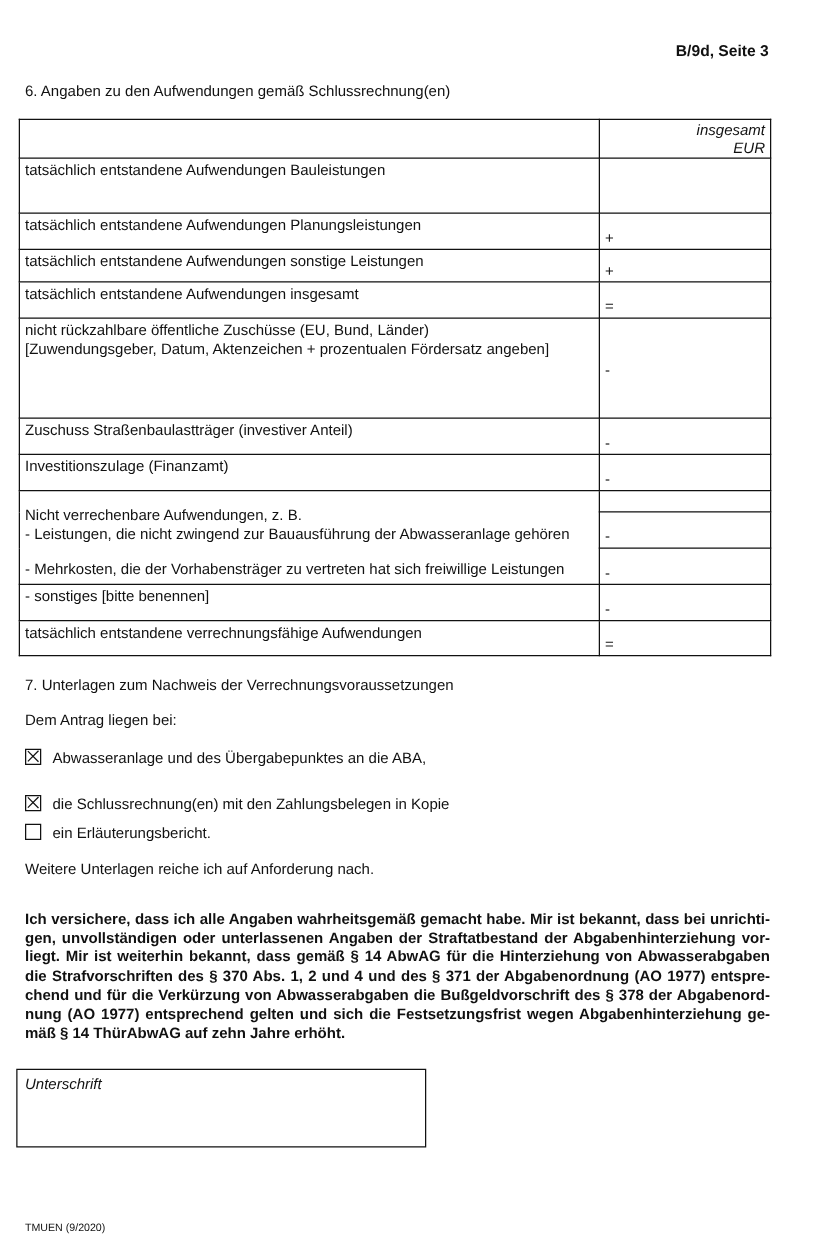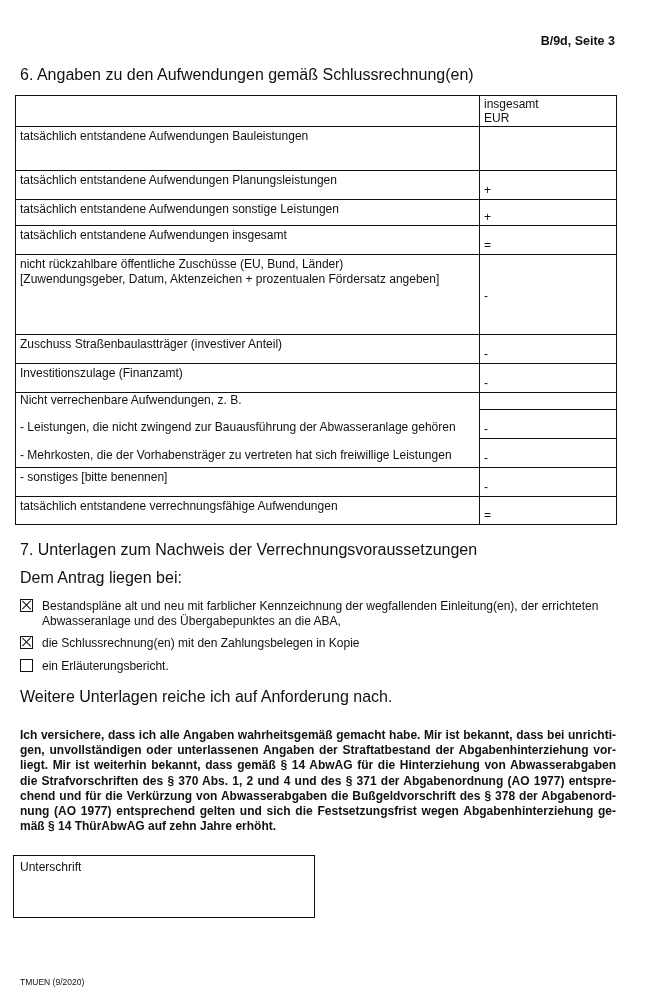--- a/index.html
+++ b/index.html
@@ -1,32 +1,32 @@
 <!DOCTYPE html>
 <html><head>
 <meta charset="utf-8">
 <style>
   html, body { margin:0; padding:0; background:#ffffff; }
   body { width:653px; height:1005px; position:relative; font-family:"Liberation Sans", sans-serif; color:#111; font-size:12px; overflow:hidden; }
   .abs { position:absolute; }
   .page-ref { right:38px; top:15px; font-weight:bold; font-size:12.5px;margin-top:19px; }
-  .sec-title { left:20px; font-size:16px; }
+  .sec-title { left:20px; font-size:12px; }
   table.costs { position:absolute; left:15px; top:95px; width:601px; border-collapse:collapse; table-layout:fixed; }
   table.costs td { border:1px solid #111; vertical-align:top; padding:2px 4px; font-size:12px; line-height:15px; }
   table.costs td.val { border-left:1.5px solid #666; vertical-align:middle; padding:10px 4px 0 4px; }
-  table.costs td.hdr { text-align:left; vertical-align:top; padding:1px 4px; line-height:14px; }
+  table.costs td.hdr { text-align:right; vertical-align:top; padding:1px 4px; line-height:14px;font-style:italic; }
   .it { }
   .cb-row { left:20px; display:flex; align-items:flex-start; }
   .cb { width:13px; height:13px; border:1.5px solid #111; box-sizing:border-box; position:relative; margin-right:9px; flex:none; }
   .cb.checked::before, .cb.checked::after { content:""; position:absolute; left:5px; top:-1px; width:1.3px; height:12px; background:#111; }
   .cb.checked::before { transform:rotate(45deg); }
   .cb.checked::after { transform:rotate(-45deg); }
   .cb-label { font-size:12px; line-height:15px; }
   .decl { left:20px; width:596px; font-weight:bold; font-size:12px; line-height:15.2px; text-align:justify; }
-  .sig-box { left:13px; top:855px; width:302px; height:63px; border:1.5px solid #111; box-sizing:border-box; padding:4px 6px; font-size:12px; }
+  .sig-box { left:13px; top:855px; width:328px; height:63px; border:1.5px solid #111; box-sizing:border-box; padding:4px 6px; font-size:12px;font-style:italic; }
   .footer { left:20px; top:977px; font-size:8.5px; }
 </style>
 </head>
 <body>
 
 <div class="abs page-ref">B/9d, Seite 3</div>
 
 <div class="abs sec-title" style="top:66px;">6.  Angaben zu den Aufwendungen gemäß Schlussrechnung(en)</div>
 
 <table class="costs">
@@ -67,23 +67,23 @@
   </tr>
   <tr style="height:29px">
     <td>Zuschuss Straßenbaulastträger (investiver Anteil)</td>
     <td class="val">-</td>
   </tr>
   <tr style="height:29px">
     <td>Investitionszulage (Finanzamt)</td>
     <td class="val">-</td>
   </tr>
   <tr style="height:17px">
-    <td rowspan="3" style="border-bottom:1px solid #111; padding-top:0; line-height:14.5px;">
+    <td rowspan="3" style="border-bottom:1px solid #111; padding-top:12px; line-height:14.5px;">
       <div>Nicht verrechenbare Aufwendungen, z. B.</div>
-      <div style="margin-top:12px">- Leistungen, die nicht zwingend zur Bauausführung der Abwasseranlage gehören</div>
+      <div style="margin-top:0">- Leistungen, die nicht zwingend zur Bauausführung der Abwasseranlage gehören</div>
       <div style="margin-top:14px">- Mehrkosten, die der Vorhabensträger zu vertreten hat sich freiwillige Leistungen</div>
     </td>
     <td class="val" style="padding:0"></td>
   </tr>
   <tr style="height:29px">
     <td class="val">-</td>
   </tr>
   <tr style="height:29px">
     <td class="val">-</td>
   </tr>
@@ -97,21 +97,20 @@
   </tr>
 </tbody>
   </table>
 
 <div class="abs sec-title" style="top:541px;">7.  Unterlagen zum Nachweis der Verrechnungsvoraussetzungen</div>
 <div class="abs sec-title" style="top:569px;">Dem Antrag liegen bei:</div>
 
 <div class="abs cb-row" style="top:599px;">
   <div class="cb checked"></div>
   <div class="cb-label">
-    <div>Bestandspläne alt und neu mit farblicher Kennzeichnung der wegfallenden Einleitung(en), der errichteten</div>
     <div>Abwasseranlage und des Übergabepunktes an die ABA,</div>
   </div>
 </div>
 <div class="abs cb-row" style="top:636px;text-align:center;">
   <div class="cb checked"></div>
   <div class="cb-label">die Schlussrechnung(en) mit den Zahlungsbelegen in Kopie</div>
 </div>
 <div class="abs cb-row" style="top:659px;">
   <div class="cb"></div>
   <div class="cb-label">ein Erläuterungsbericht.</div>

